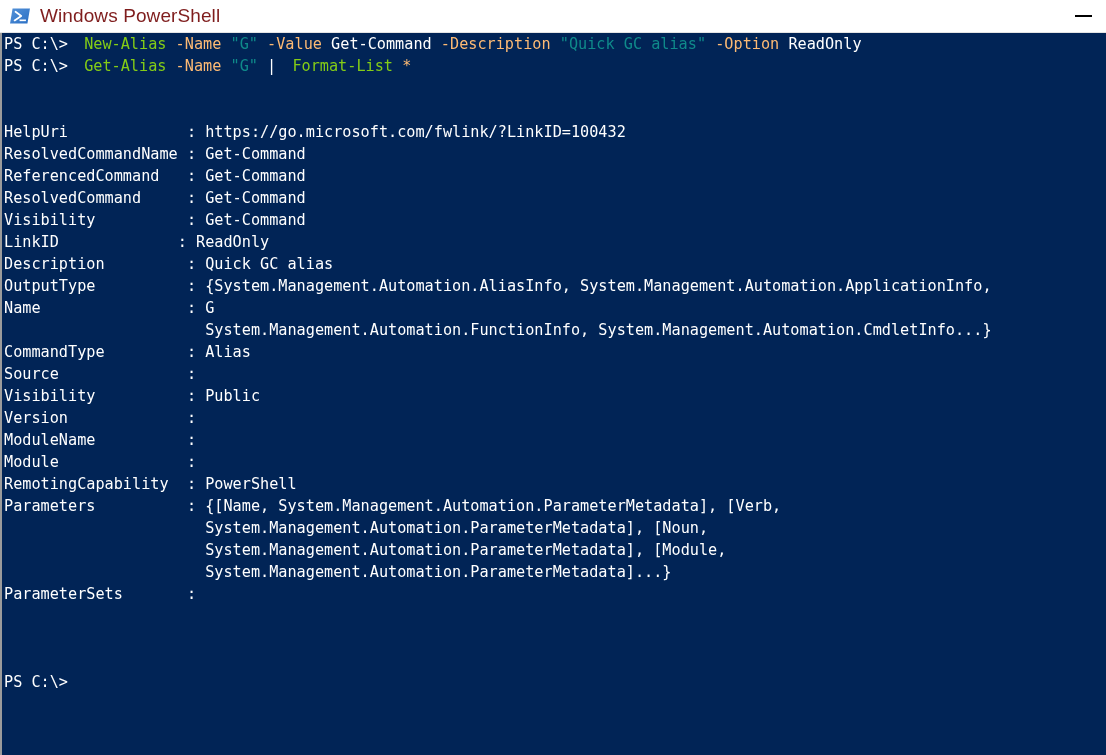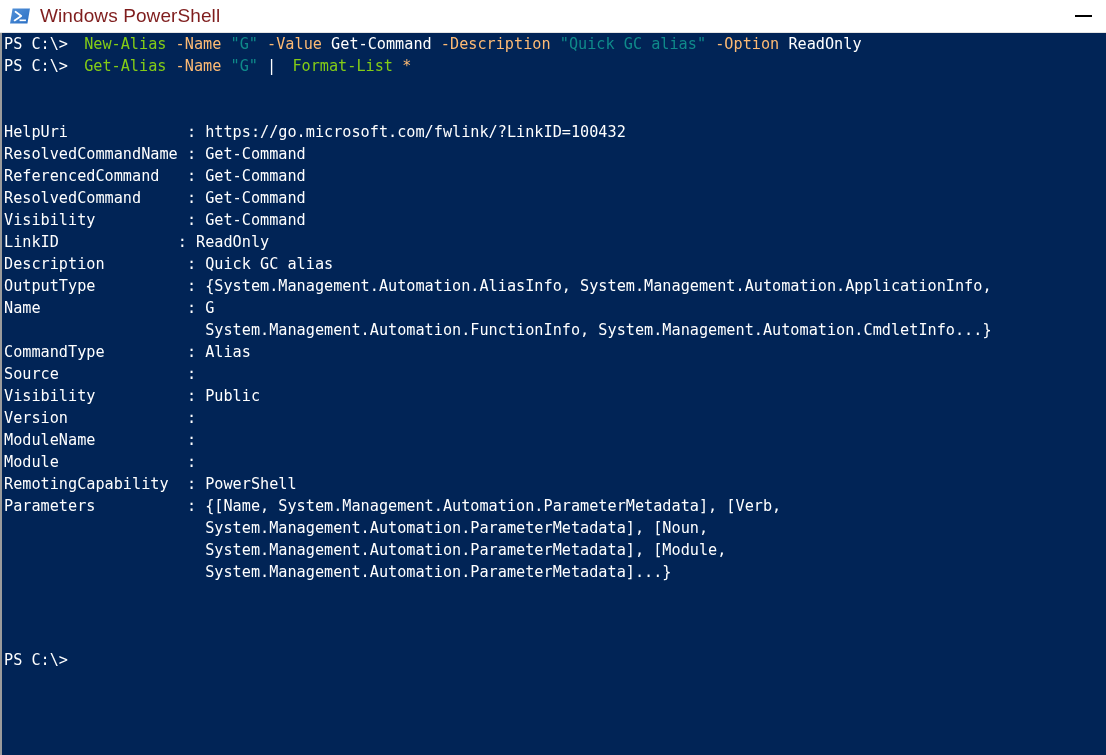--- a/index.html
+++ b/index.html
@@ -160,20 +160,21 @@
         <div class="line"><span class="c-white">Source              </span><span class="c-white">: </span><span class="c-white"></span></div>
         <div class="line"><span class="c-white">Visibility          </span><span class="c-white">: </span><span class="c-white">Public</span></div>
         <div class="line"><span class="c-white">Version             </span><span class="c-white">: </span><span class="c-white"></span></div>
         <div class="line"><span class="c-white">ModuleName          </span><span class="c-white">: </span><span class="c-white"></span></div>
         <div class="line"><span class="c-white">Module              </span><span class="c-white">: </span><span class="c-white"></span></div>
         <div class="line"><span class="c-white">RemotingCapability  </span><span class="c-white">: </span><span class="c-white">PowerShell</span></div>
         <div class="line"><span class="c-white">Parameters          </span><span class="c-white">: </span><span class="c-white">{[Name, System.Management.Automation.ParameterMetadata], [Verb,</span></div>
         <div class="line"><span class="c-white">                      </span><span class="c-white">System.Management.Automation.ParameterMetadata], [Noun,</span></div>
         <div class="line"><span class="c-white">                      </span><span class="c-white">System.Management.Automation.ParameterMetadata], [Module,</span></div>
         <div class="line"><span class="c-white">                      </span><span class="c-white">System.Management.Automation.ParameterMetadata]...}</span></div>
+        <div class="line"><span class="c-white">ParameterSets       </span><span class="c-white">: </span><span class="c-white"></span></div>
         <div class="line blank"> </div>
         <div class="line blank"> </div>
         <div class="line blank"> </div>
         <div class="line"><span class="c-white">PS C:\&gt;</span></div>
       </div>
   </div>
 
 </div>
 
 </body></html>

